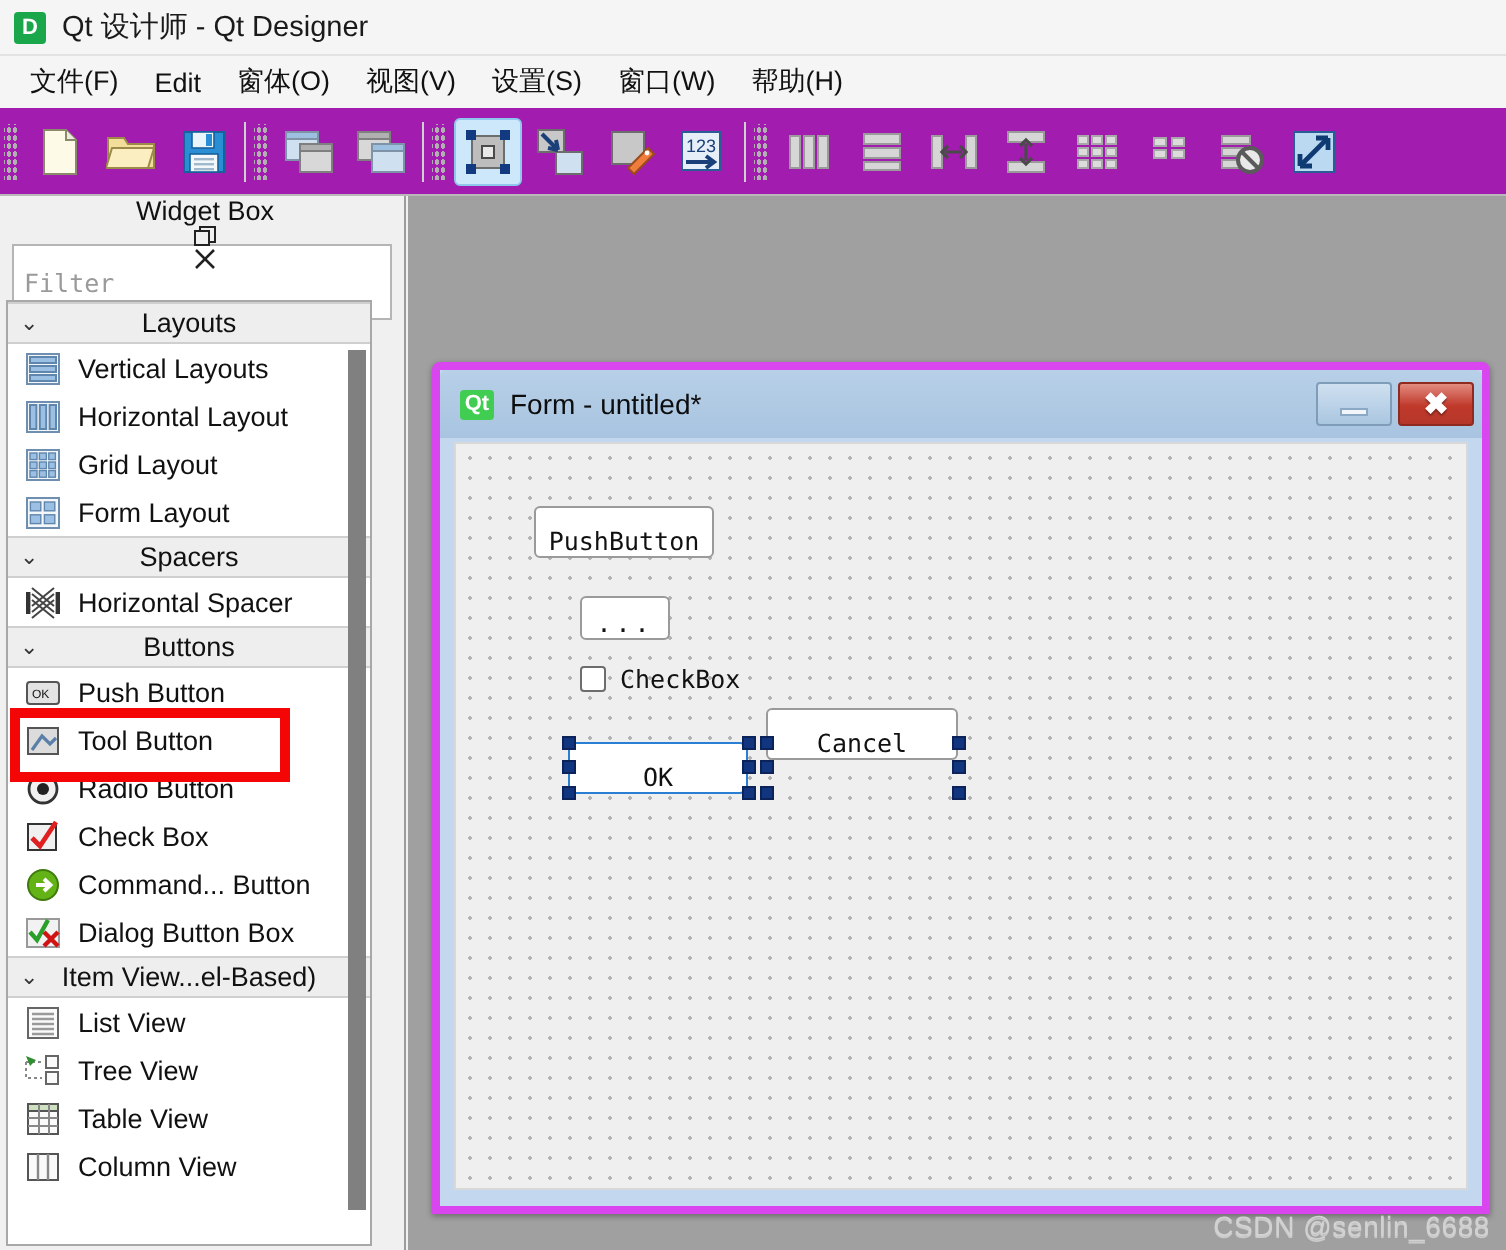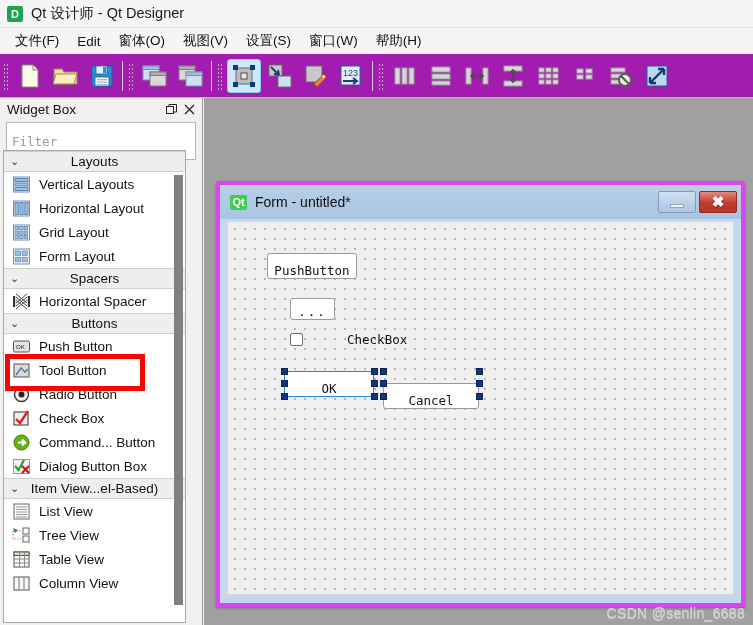--- a/index.html
+++ b/index.html
@@ -53,20 +53,21 @@
   .tb-sep { width: 1px; height: 30px; background: #d0d0d0; margin: 0 2px; }
 
   
   .dock {
     position: absolute; left: 0; top: 98px; width: 203px; height: 527px;
     background: #f0f0f0; border-right: 1px solid #9b9b9b;
   }
   .dock-header {
     height: 22px; display: flex; align-items: center; padding: 0 4px 0 7px;
     background: #f0f0f0;
+    flex-direction: column;
   }
   .dock-title { font-size: 13.5px; color: #111; flex: 1; }
   .dock-btn {
     width: 18px; height: 16px; display: flex; align-items: center; justify-content: center;
     font-size: 12px; color: #222;
   }
   .filter-box {
     margin: 2px 6px 3px 6px; height: 38px; background: #fff;
     border: 1px solid #b5b5b5; display: flex; align-items: center; padding: 0 5px;
   }
@@ -158,21 +159,21 @@
   }
 
   
   .w-push {
     position: absolute; background: #fff; border: 1px solid #9a9a9a; border-radius: 3px;
     display: flex; align-items: flex-end; justify-content: center;
     font-family: "DejaVu Sans Mono", monospace; font-size: 12.5px; color: #111;
   }
   .w-check {
     position: absolute; display: flex; align-items: center;
-    font-family: "DejaVu Sans Mono", monospace; font-size: 12.5px; color: #111; gap: 37px;
+    font-family: "DejaVu Sans Mono", monospace; font-size: 12.5px; color: #111;
   }
   .w-check .box {
     width: 13px; height: 13px; background: #fff; border: 1px solid #6d6d6d;
     border-radius: 2px; margin-right: 7px;
   }
   .w-selected { border: 1px solid #2a7fd4 !important; border-radius: 4px; }
   .handle {
     position: absolute; width: 7px; height: 7px; background: #12357f; border: 1px solid #0b2358;
   }
   .watermark {
@@ -407,21 +408,21 @@
       <div class="w-push w-selected" style="left:56px; top:149px; width:90px; height:26px;">
         <span>OK</span>
       </div>
       <div class="handle" style="left:53px; top:146px;"></div>
       <div class="handle" style="left:53px; top:158px;"></div>
       <div class="handle" style="left:53px; top:171px;"></div>
       <div class="handle" style="left:143px; top:146px;"></div>
       <div class="handle" style="left:143px; top:158px;"></div>
       <div class="handle" style="left:143px; top:171px;"></div>
 
-      <div class="w-push" style="left:155px; top:161px; width:96px; height:26px;">
+      <div class="w-push" style="left:155px; top:132px; width:96px; height:26px;">
         <span>Cancel</span>
       </div>
       <div class="handle" style="left:152px; top:146px;"></div>
       <div class="handle" style="left:152px; top:158px;"></div>
       <div class="handle" style="left:152px; top:171px;"></div>
       <div class="handle" style="left:248px; top:146px;"></div>
       <div class="handle" style="left:248px; top:158px;"></div>
       <div class="handle" style="left:248px; top:171px;"></div>
     </div>
   </div>

